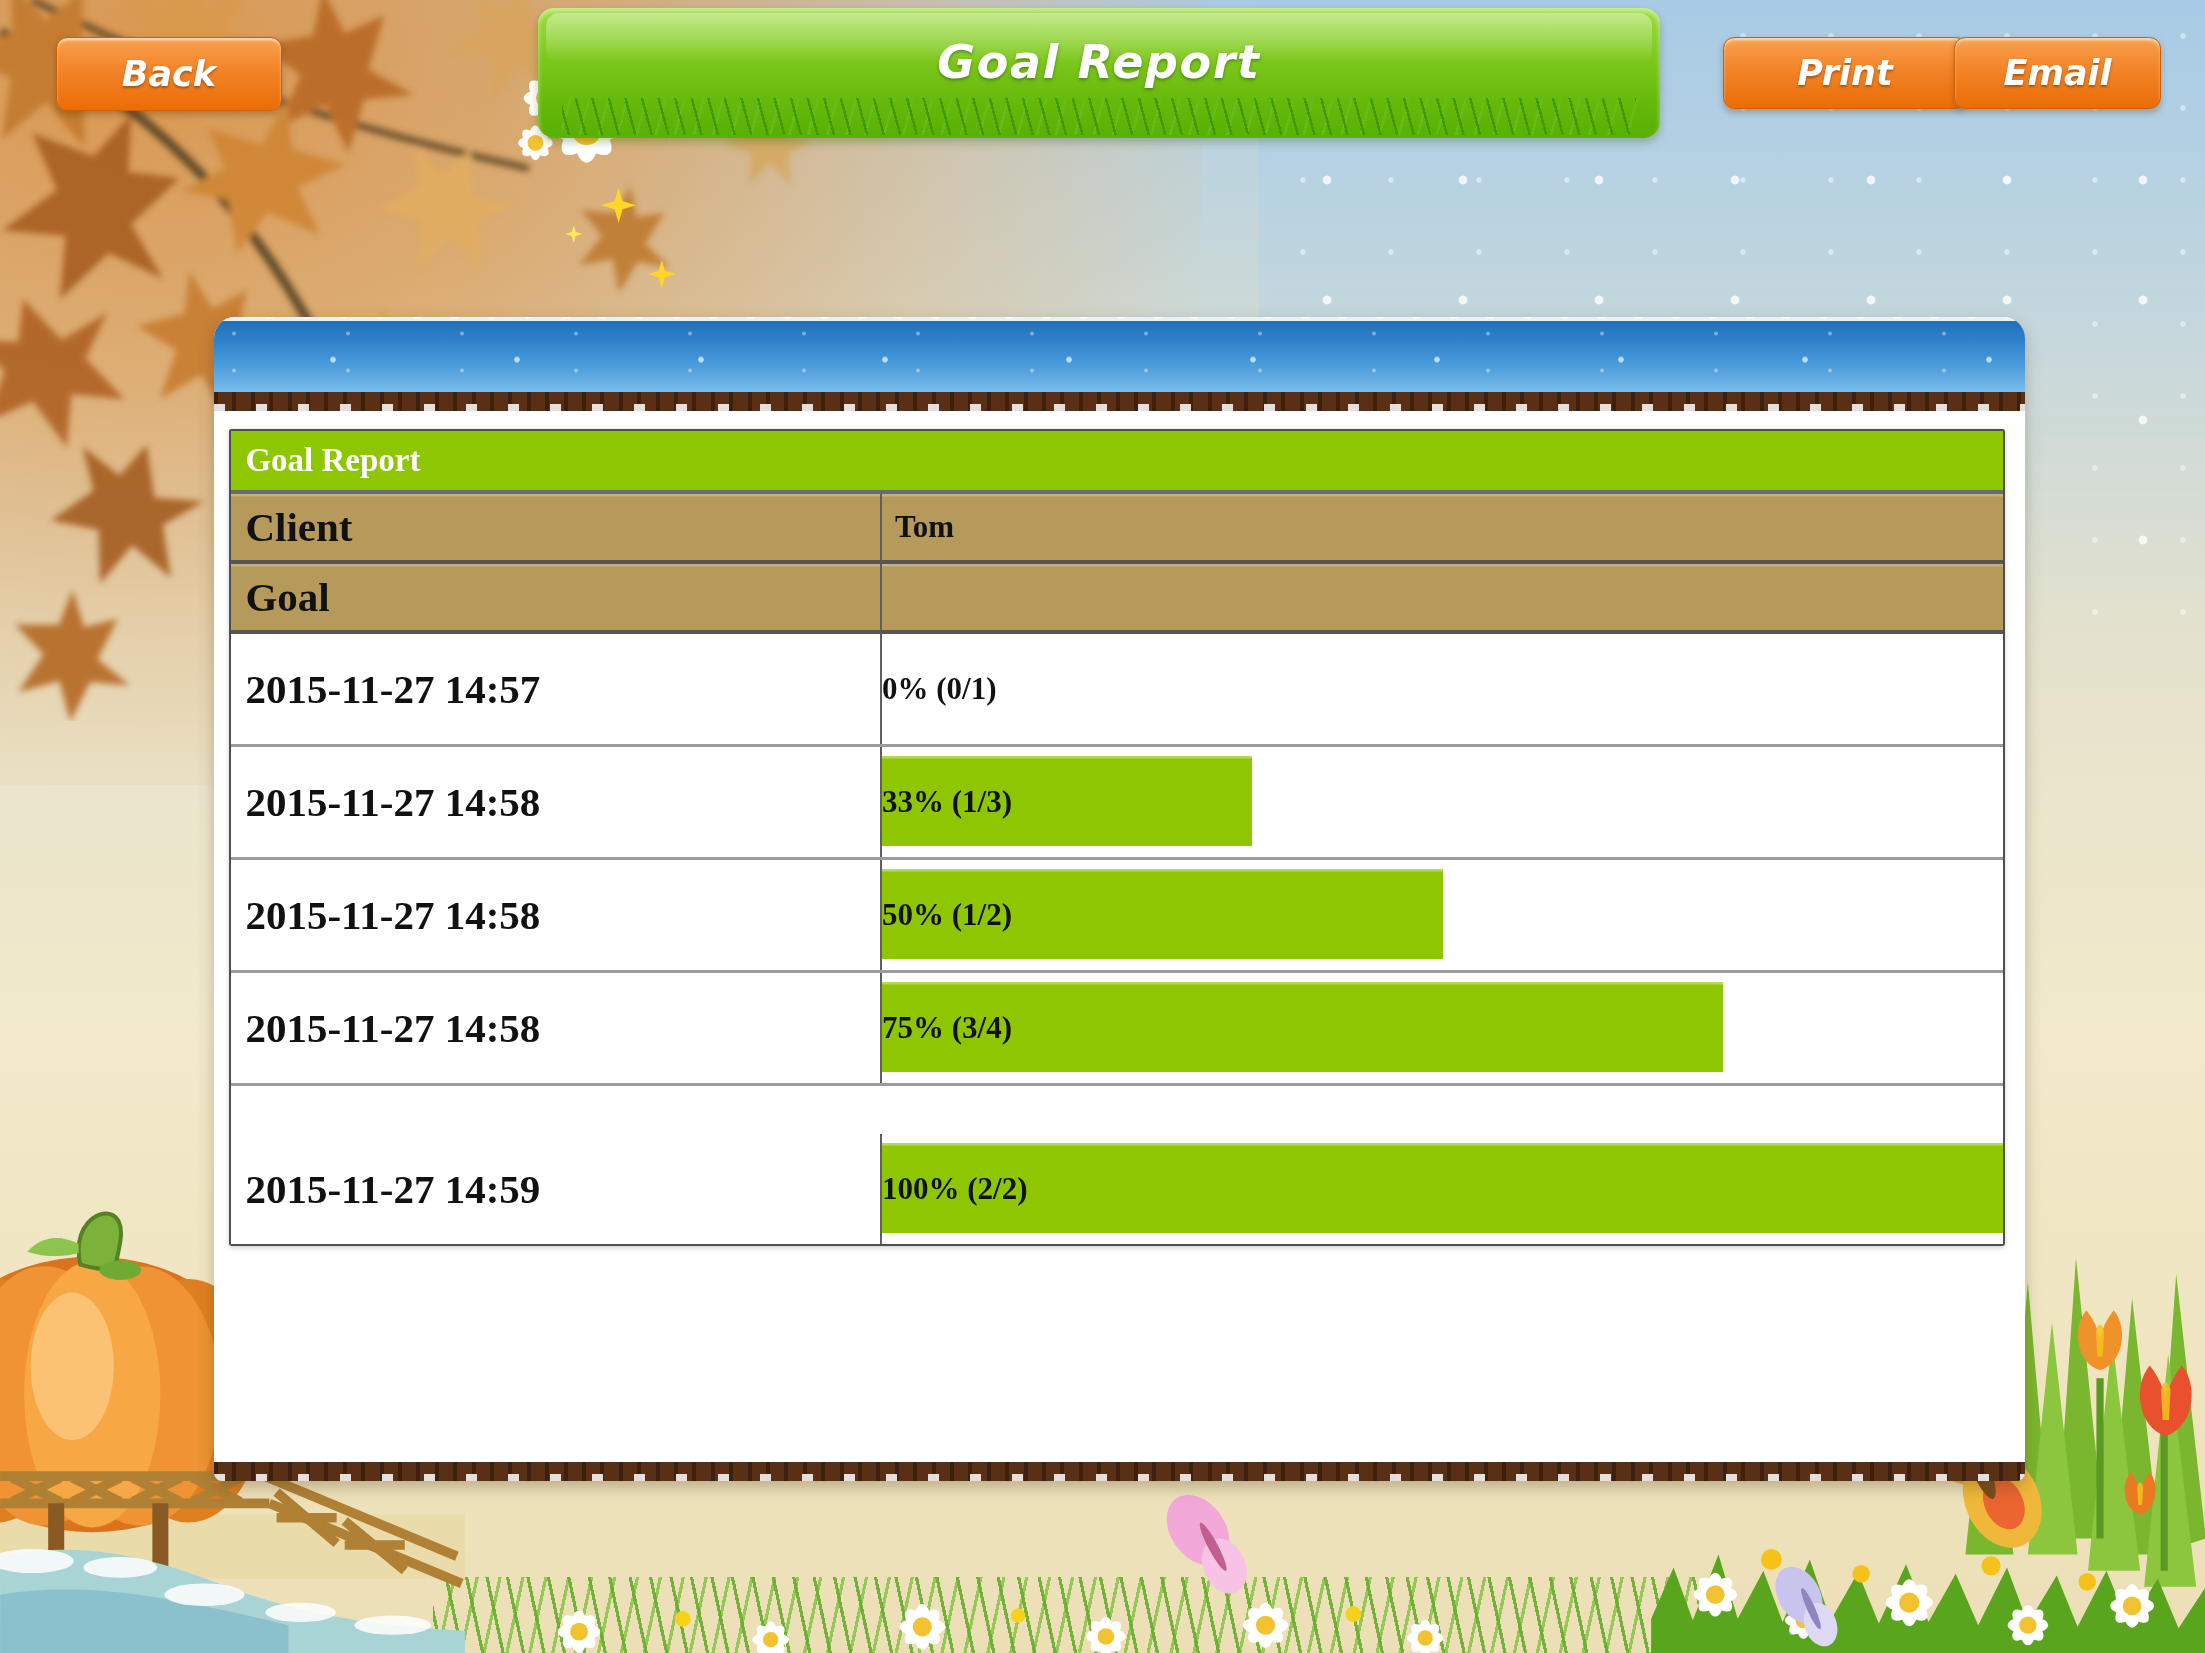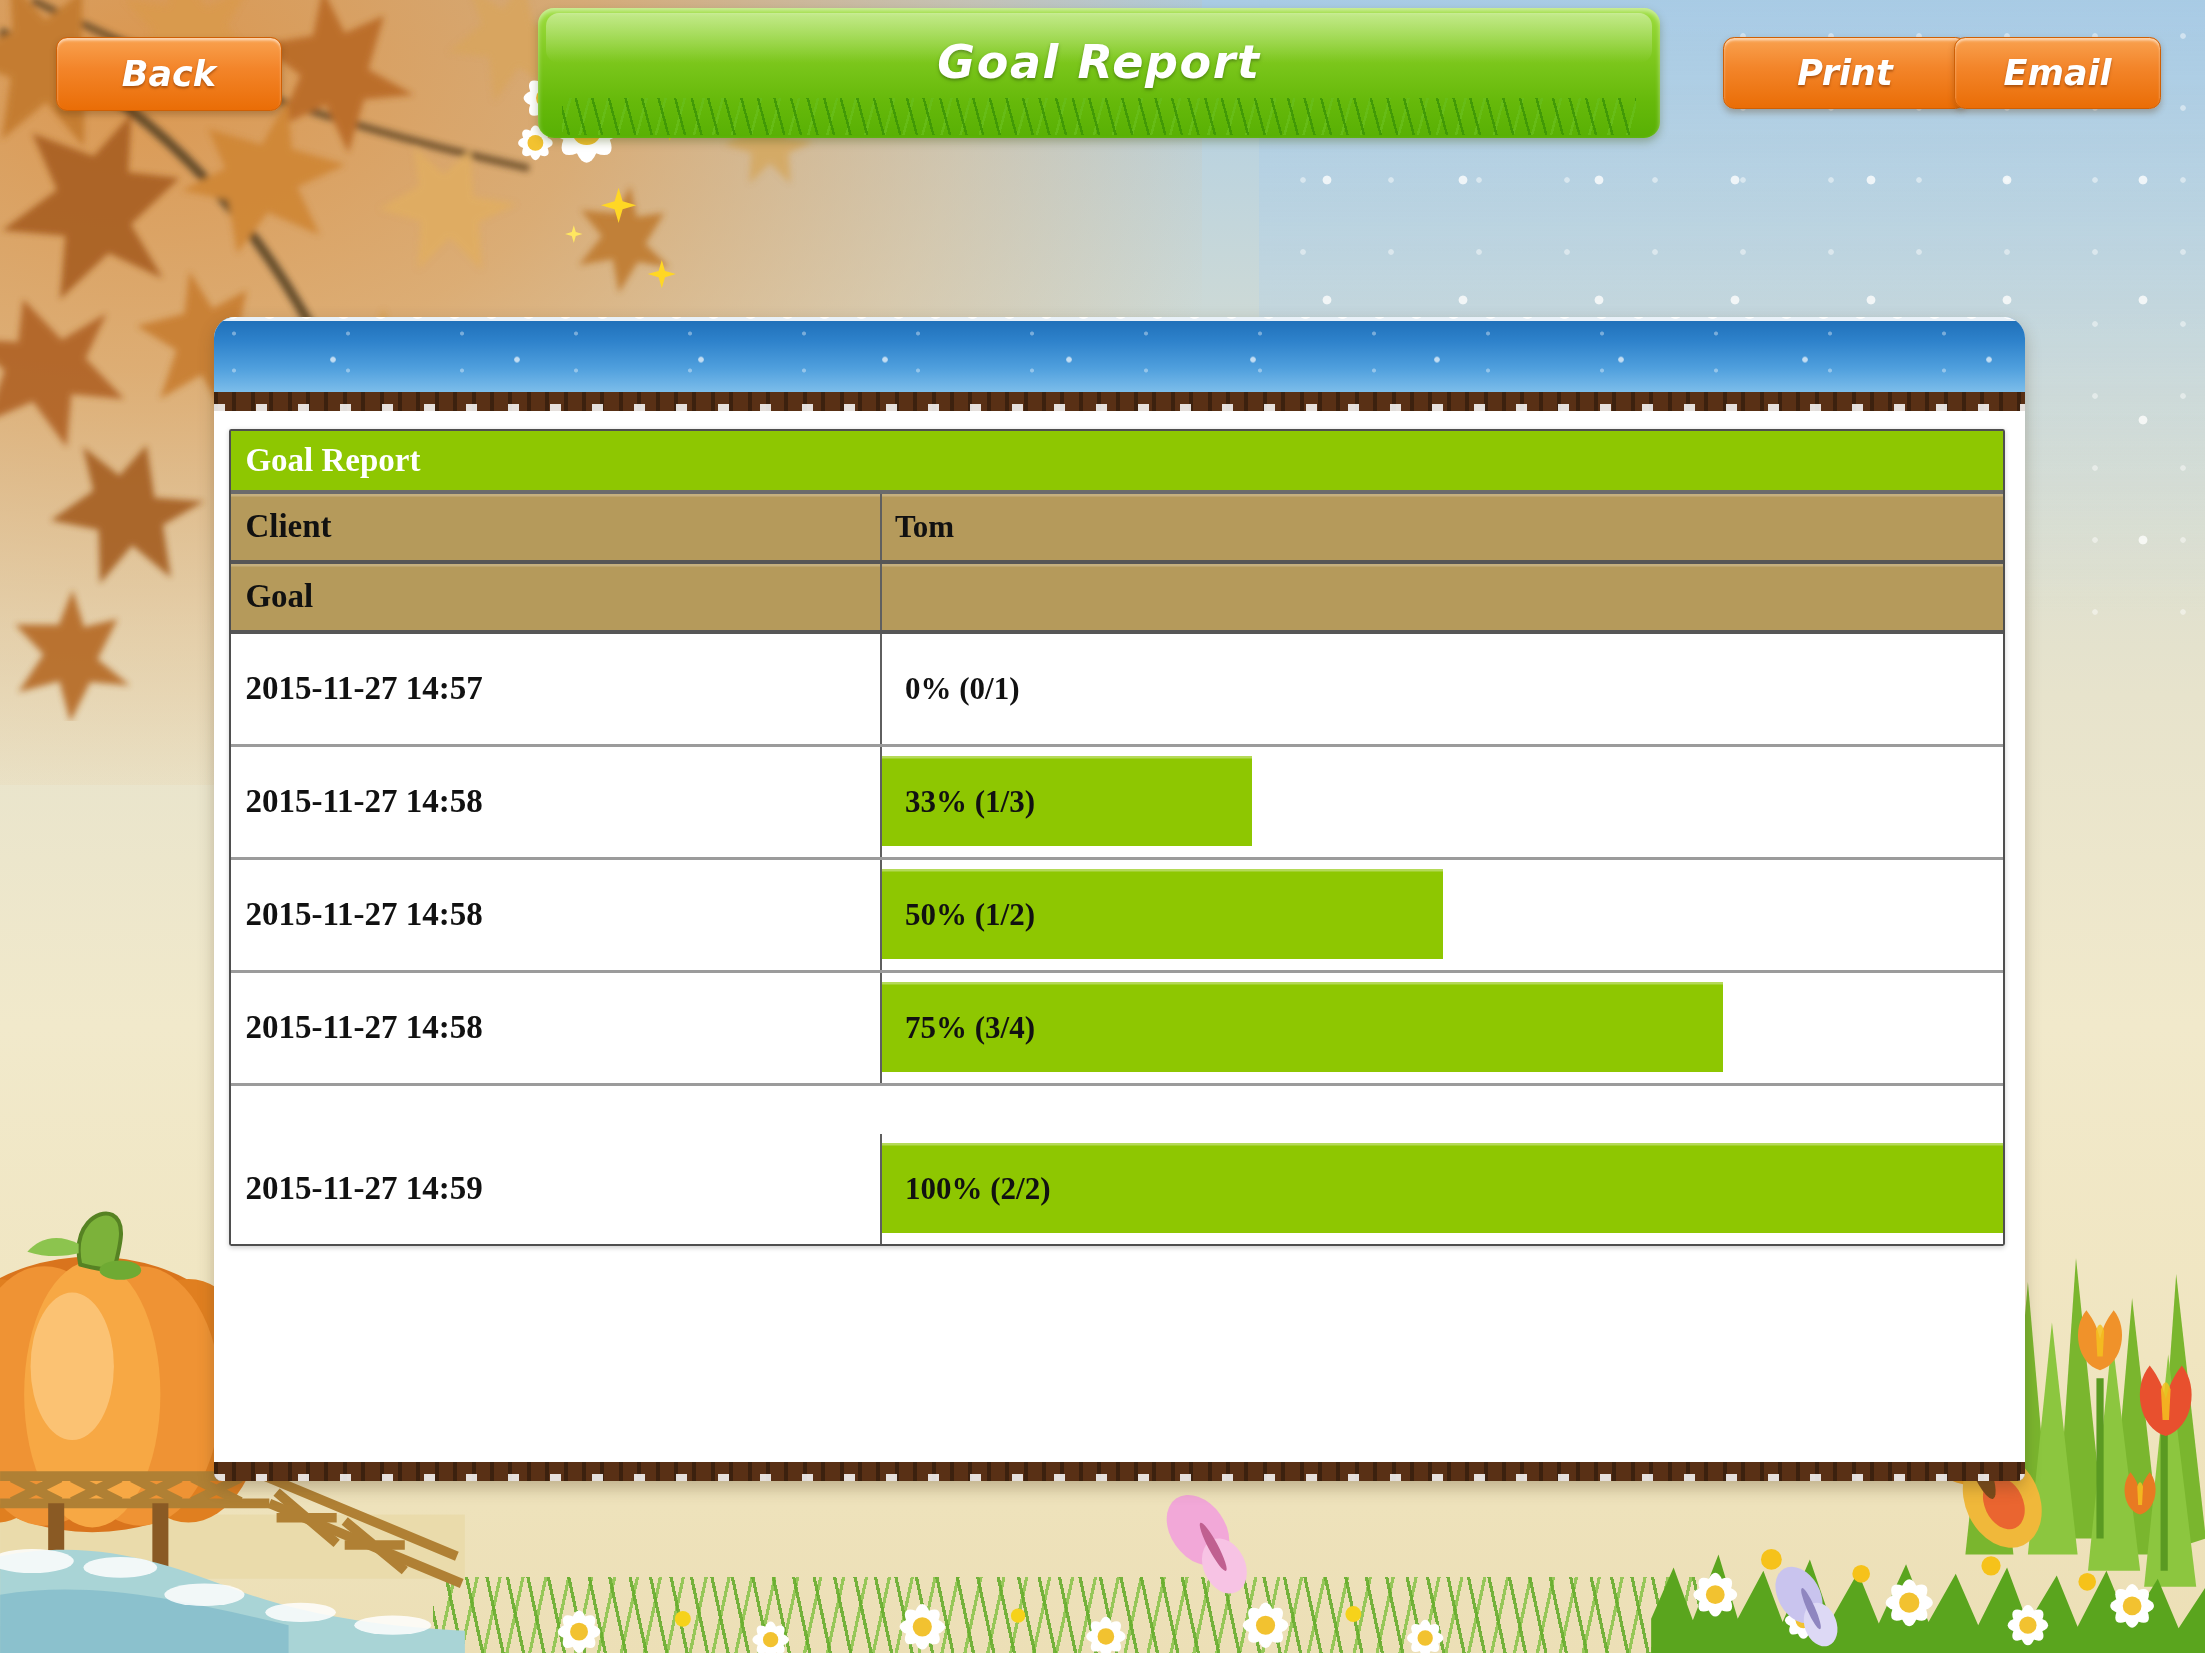--- a/index.html
+++ b/index.html
@@ -69,29 +69,29 @@
   .panel-body{position:relative;flex:1 1 auto;background:#fff;}
   
   .report-table{position:absolute;left:15px;top:17.6px;width:1776px;
     border:2.4px solid #4f4f4f;border-radius:2.4px;box-sizing:border-box;
     font-family:"Liberation Serif",serif;font-weight:bold;color:#111;
     box-shadow:0 1.6px 4.8px rgba(0,0,0,.18);}
   .t-title{height:59px;background:#8ec701;color:#fff;font-size:33px;
     display:flex;align-items:center;padding-left:14.4px;border-bottom:4px solid #6b6b6b;}
   .t-row{display:flex;}
   .t-row .c1{width:651px;flex:0 0 auto;border-right:2.4px solid #5f5f5f;box-sizing:border-box;
-    display:flex;align-items:center;padding-left:14.4px;font-size:33px;}
+    display:flex;align-items:center;padding-left:14.4px;font-size:41px;}
   .t-row .c2{flex:1 1 auto;display:flex;align-items:center;position:relative;font-size:31px;}
   .t-row.tan{height:66px;background:#b59a5b;border-bottom:4px solid #565656;
     box-shadow:inset 0 2.4px 0 rgba(255,255,255,.22);}
   .t-row.data{height:110px;background:#fff;border-bottom:3.2px solid #9b9b9b;}
   .t-row.data:last-child{border-bottom:none;margin-top:48px;}
   .bar{position:absolute;left:0;top:9.6px;bottom:10.4px;background:#8ec701;
     box-shadow:inset 0 2.4px 0 rgba(255,255,255,.35);width:0;}
-  .result{position:relative;z-index:1;padding-left:23px;}
+  .result{position:relative;z-index:1;padding-left:0;}
   .c2 .val{padding-left:13px;}
 </style>
 </head>
 <body>
 
 <div class="bg-warm"></div>
 <div class="bg-ice"></div>
 <div class="grass-strip"></div>
 
 <svg class="deco" style="left:0;top:0" width="1122" height="721" viewBox="0 0 1400 900">

